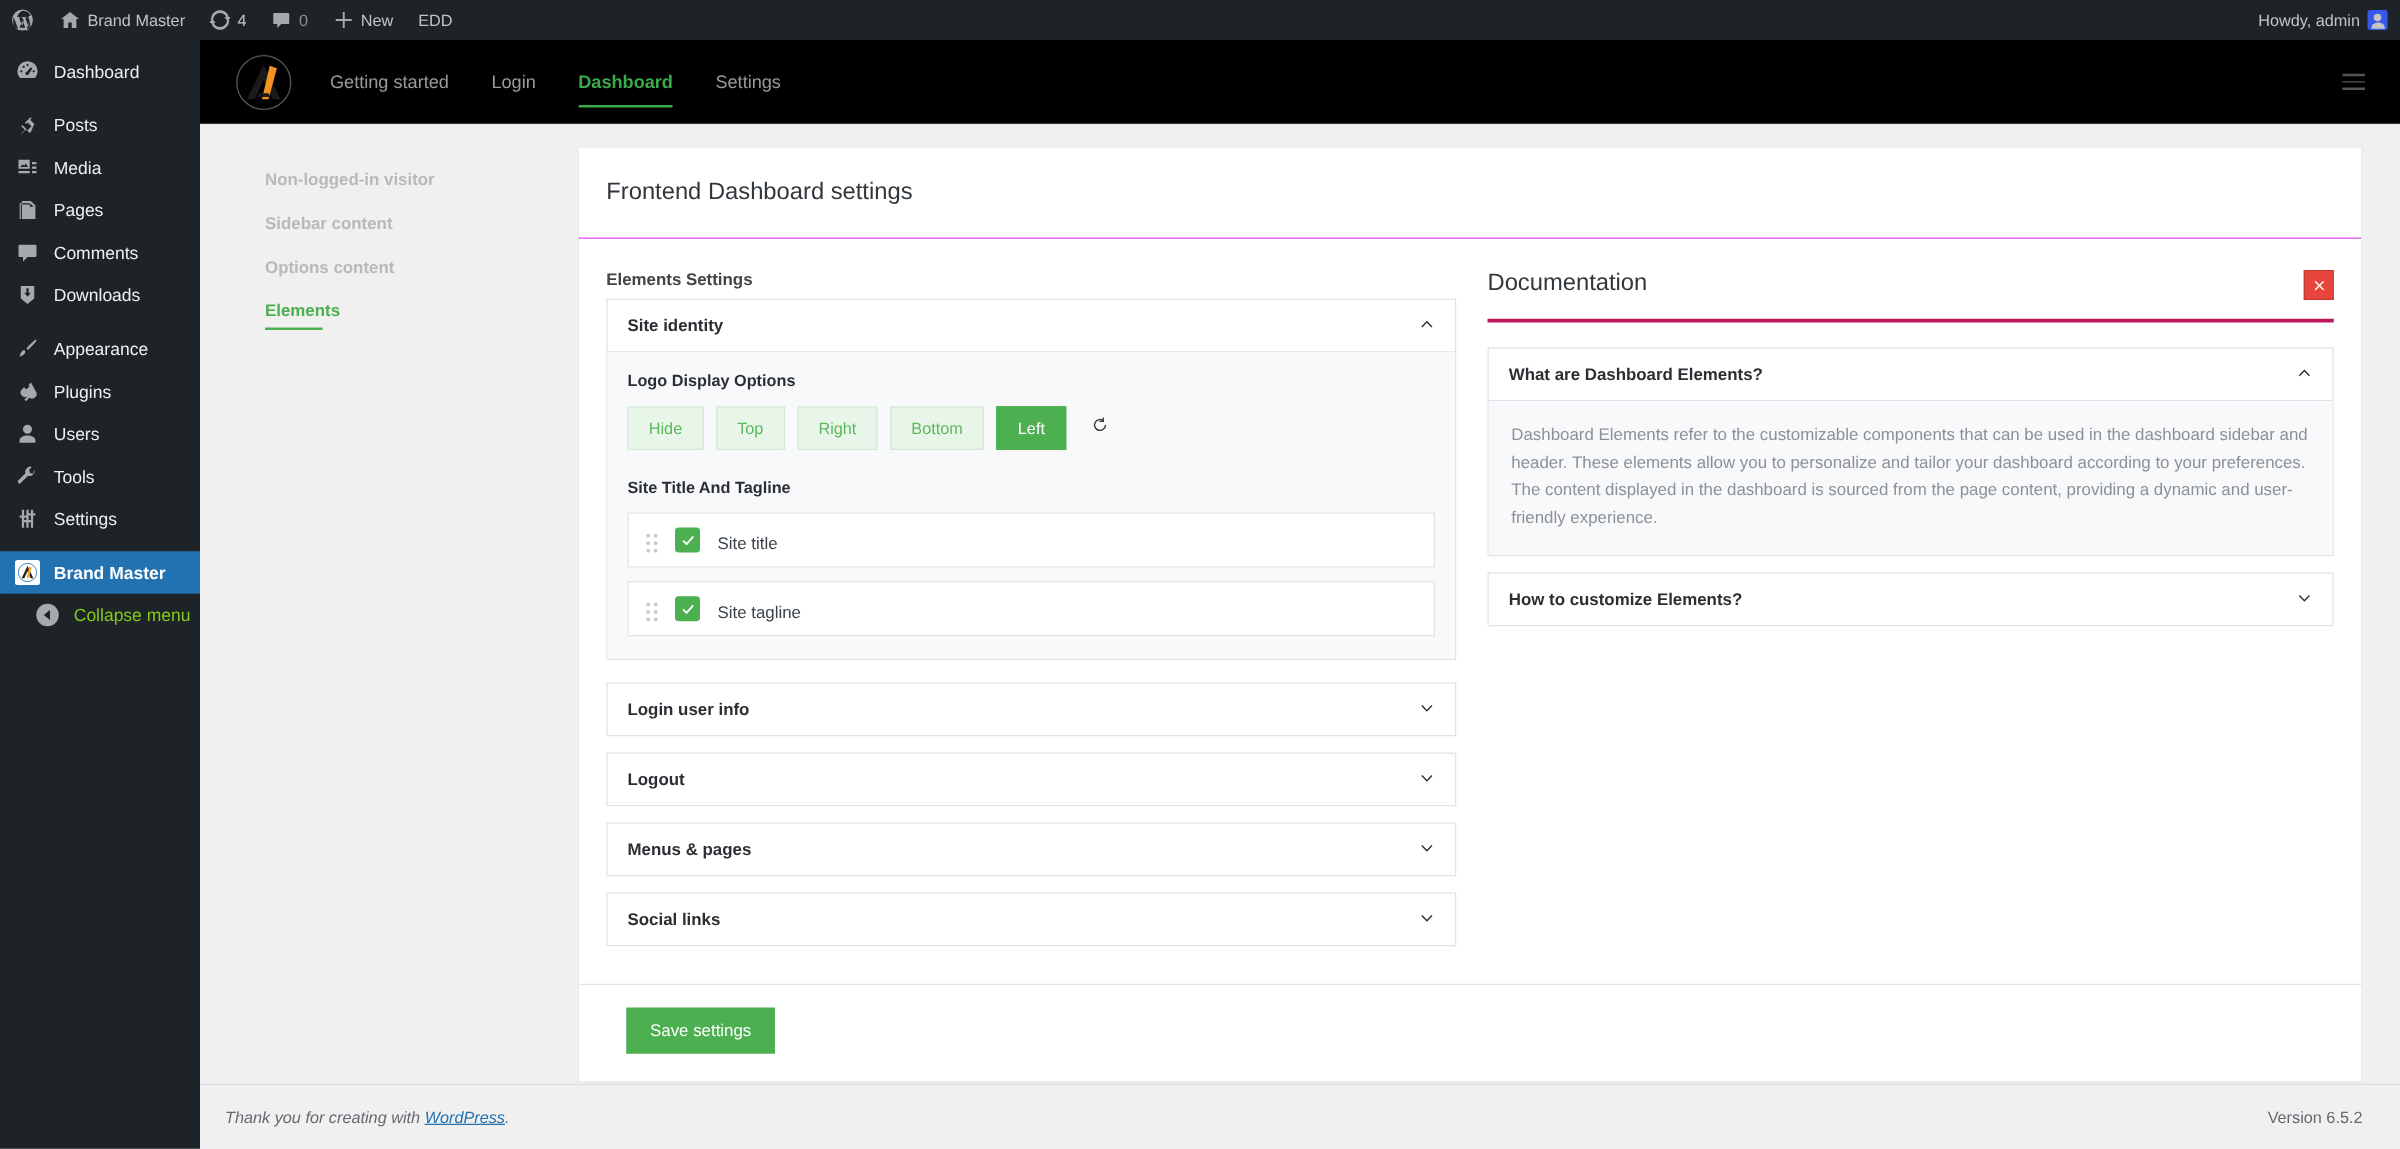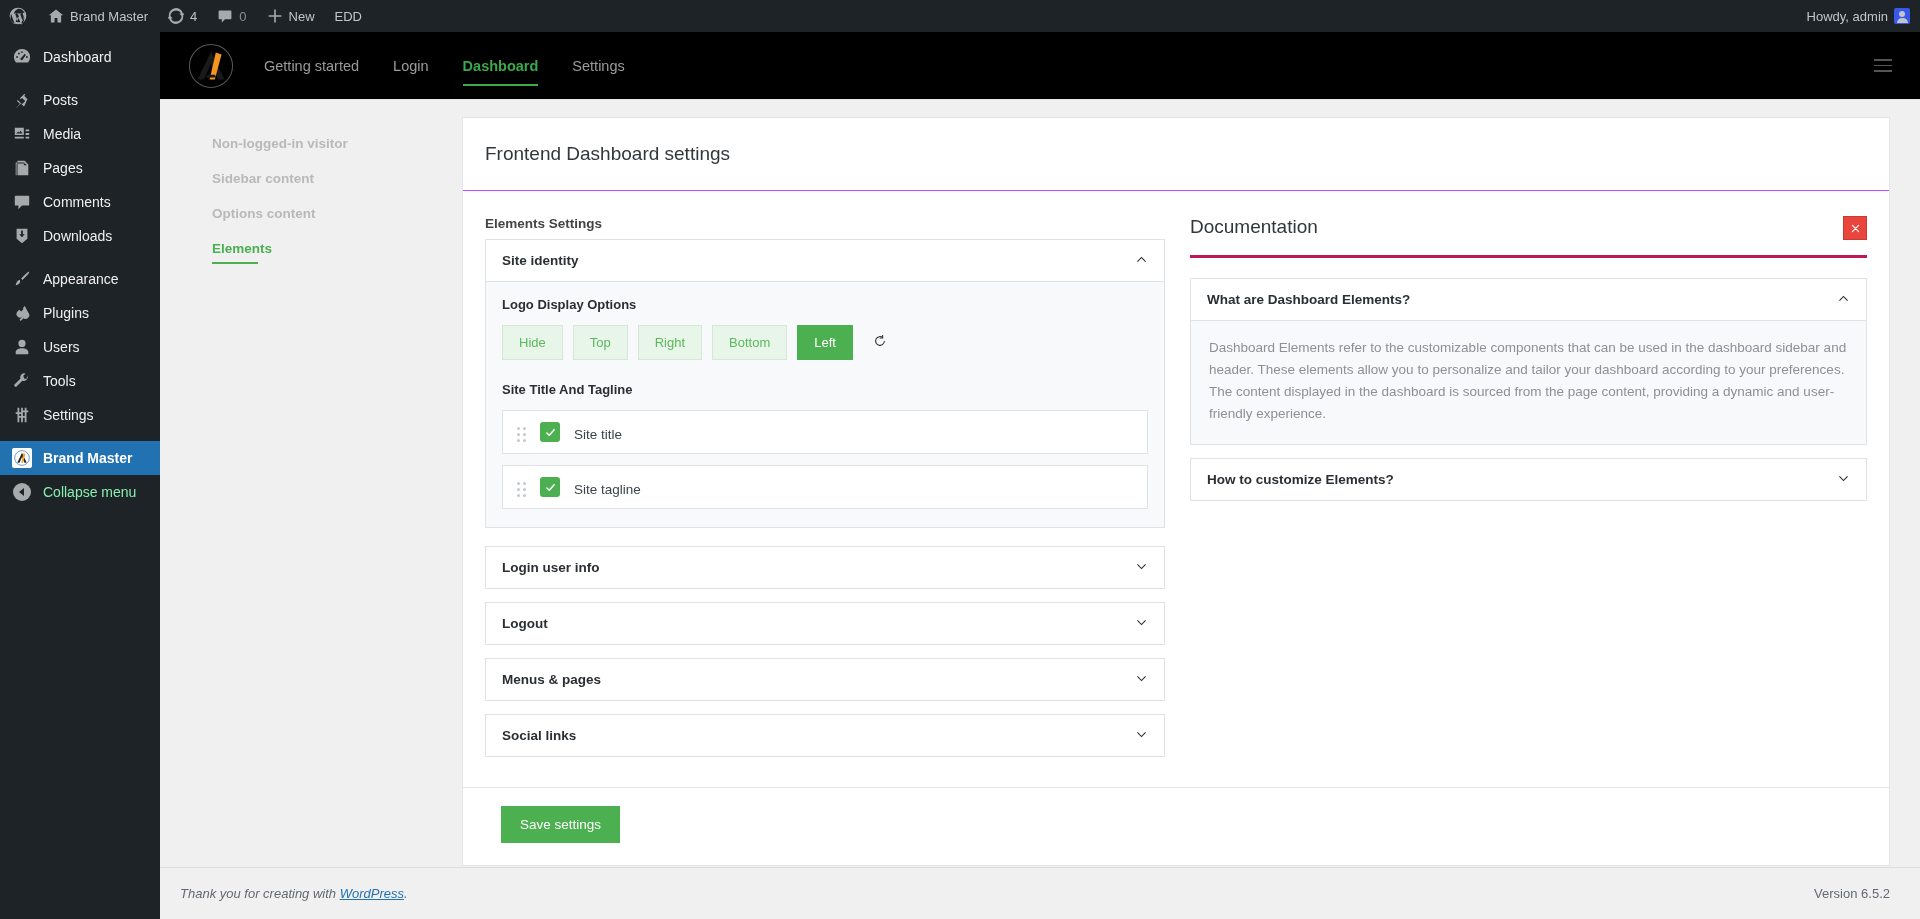--- a/index.html
+++ b/index.html
@@ -65,21 +65,21 @@
   }
   .menu-item.current .mi-icon svg { fill: #fff; }
   .menu-item.current::after {
     content: ""; position: absolute; right: -8px; top: 50%;
     margin-top: -8px;
     border-top: 8px solid transparent;
     border-bottom: 8px solid transparent;
     border-right: 8px solid #f0f0f1;
   }
   .menu-sep { height: 9px; }
-  .menu-item.collapse { color: #86efac; }
+  .menu-item.collapse { color: #84cc16; margin-left: 16px; }
   .collapse-arrow {
     width: 18px; height: 18px; border-radius: 50%;
     background: #a7aaad; display: flex;
     align-items: center; justify-content: center;
   }
   .collapse-arrow::after {
     content: ""; border-top: 4px solid transparent;
     border-bottom: 4px solid transparent;
     border-right: 5px solid #1d2327; margin-right: 2px;
   }

